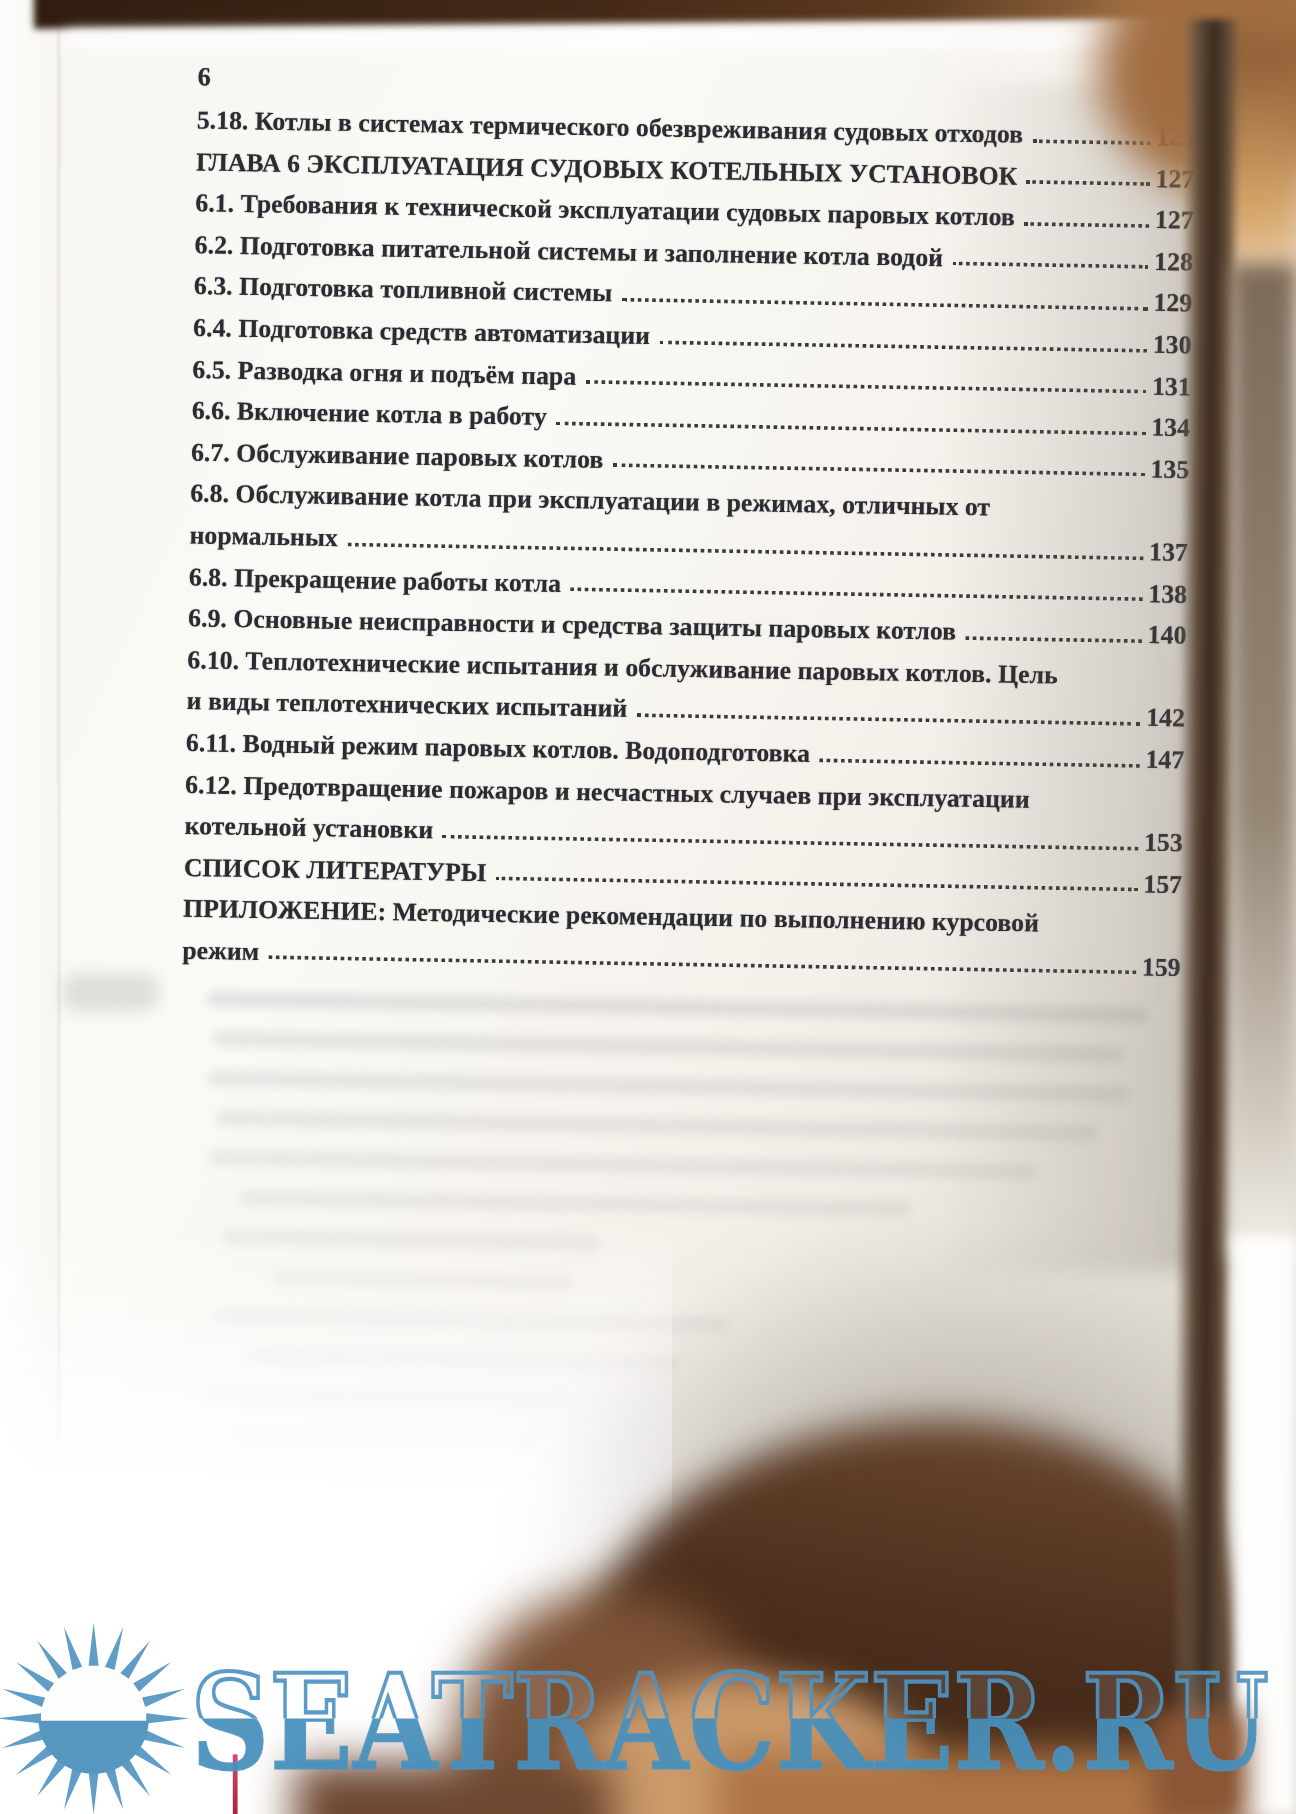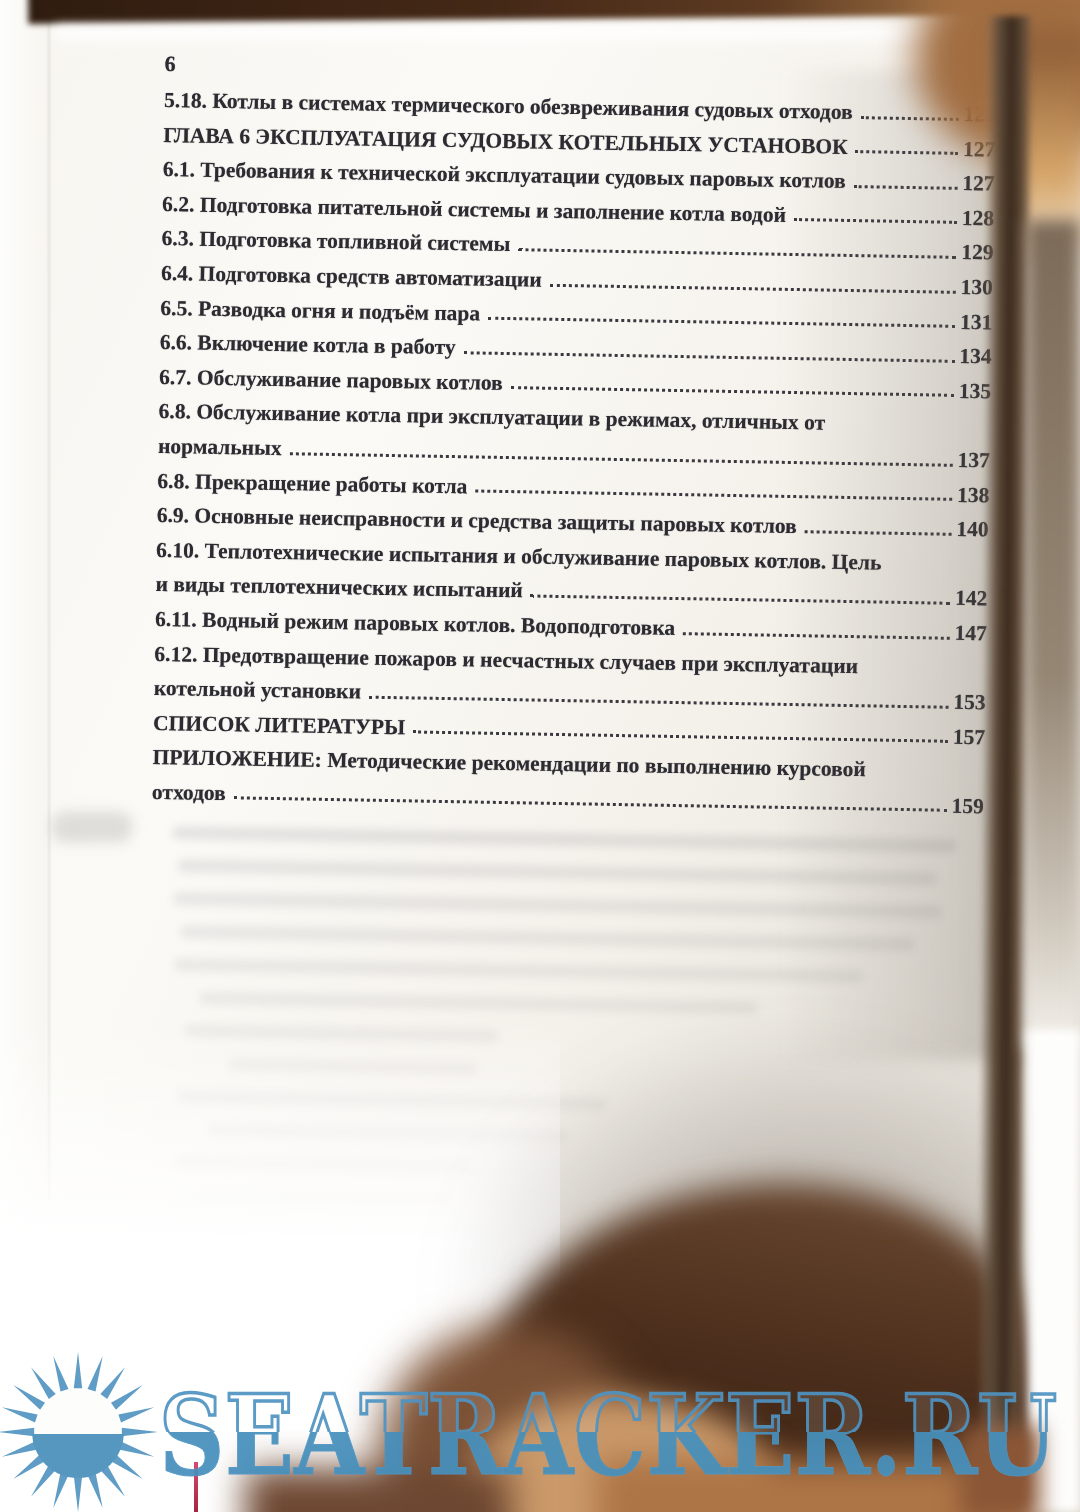--- a/index.html
+++ b/index.html
@@ -199,21 +199,21 @@
         </div>
         <div class="toc-line">
           <div class="toc-label">СПИСОК ЛИТЕРАТУРЫ</div>
           <div class="dot-leader"></div>
           <div class="toc-page">157</div>
         </div>
         <div class="toc-line">
           <div class="toc-label">ПРИЛОЖЕНИЕ: Методические рекомендации по выполнению курсовой</div>
         </div>
         <div class="toc-line">
-          <div class="toc-label">отходов</div>
+          <div class="toc-label">режим</div>
           <div class="dot-leader"></div>
           <div class="toc-page">159</div>
         </div>
       </div>
   </div>
 
   <div class="layer vignette-right"></div>
   <div class="layer bl-white"></div>
 
   <div class="layer th-shadow-arc"></div>

